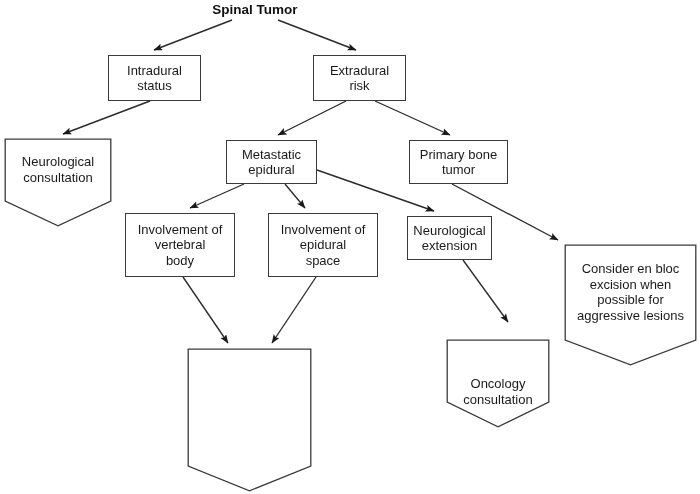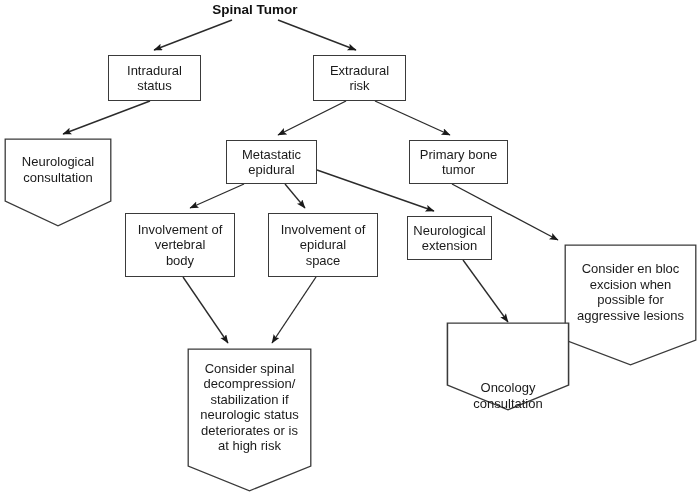--- a/index.html
+++ b/index.html
@@ -136,33 +136,27 @@
       </div>
       <div class="node pent" style="left: 564px; top: 212px; width: 133px; height: 122px; align-items: flex-start; margin-top: 32px;">
         <svg class="pshape" viewBox="0 0 133 122" preserveAspectRatio="none">
           <path d="M 1.2 1.2 L 131.8 1.2 L 131.8 96 L 66.5 120.8 L 1.2 96 Z" fill="#ffffff" stroke="#3a3a3a" stroke-width="1.3" stroke-linejoin="miter"></path>
         </svg>
         <span class="label" style="position: relative; padding-top: 17px;">Consider en bloc
 excision when
 possible for
 aggressive lesions</span>
       </div>
-      <div class="node pent" style="left: 446px; top: 322px; width: 124px; height: 89px; align-items: flex-end;">
+      <div class="node pent" style="left: 446px; top: 339px; width: 104px; height: 89px; align-items: center;">
         <svg class="pshape" viewBox="0 0 104 89" preserveAspectRatio="none">
           <path d="M 1.2 1.2 L 102.8 1.2 L 102.8 63 L 52 87.8 L 1.2 63 Z" fill="#ffffff" stroke="#3a3a3a" stroke-width="1.3" stroke-linejoin="miter"></path>
         </svg>
         <span class="label" style="position: relative; padding-top: 16px;">Oncology
 consultation</span>
       </div>
       <div class="node pent" style="left: 187px; top: 348px; width: 125px; height: 144px; align-items: flex-start;">
         <svg class="pshape" viewBox="0 0 125 144" preserveAspectRatio="none">
           <path d="M 1.2 1.2 L 123.8 1.2 L 123.8 118 L 62.5 142.8 L 1.2 118 Z" fill="#ffffff" stroke="#3a3a3a" stroke-width="1.3" stroke-linejoin="miter"></path>
         </svg>
-        <span class="label" style="position: relative; padding-top: 12.5px;">Consider spinal
-decompression/
-stabilization if
-neurologic status
-deteriorates or is
-at high risk</span>
       </div>
     </div>
 
 </div>
 
 </body></html>

